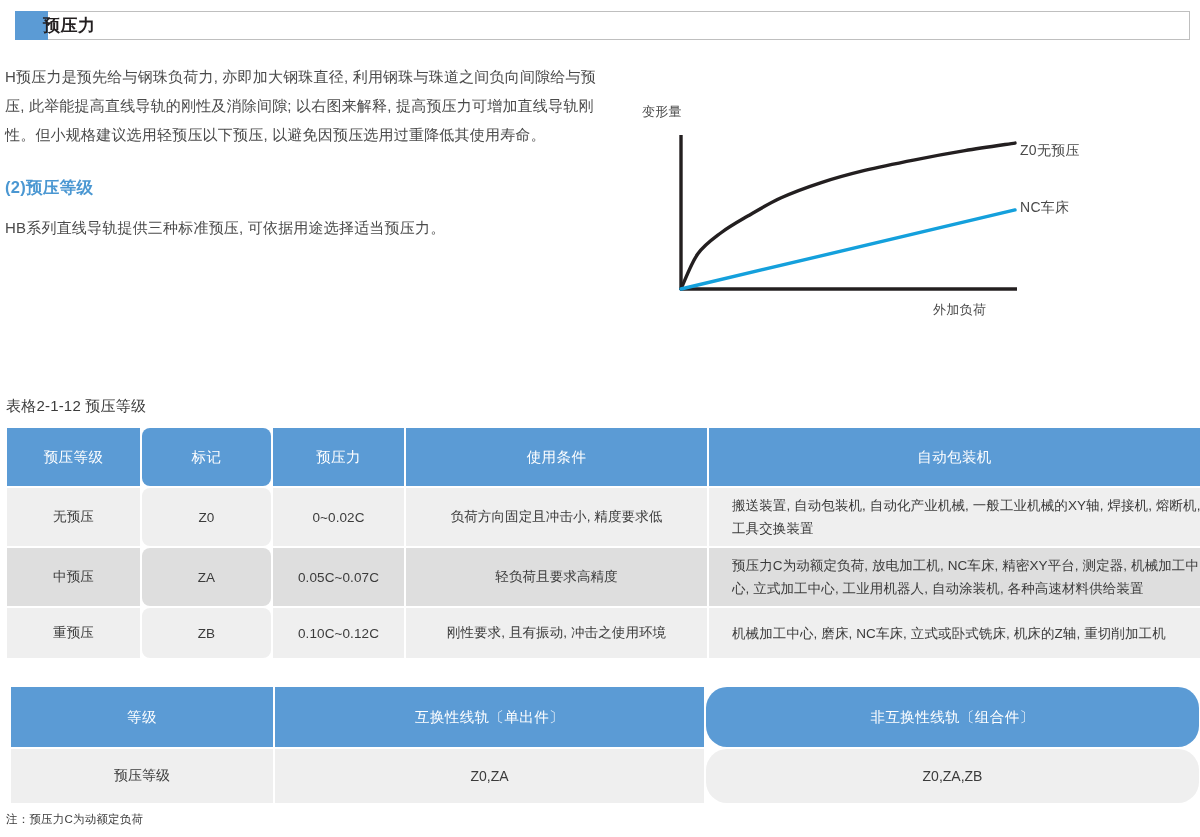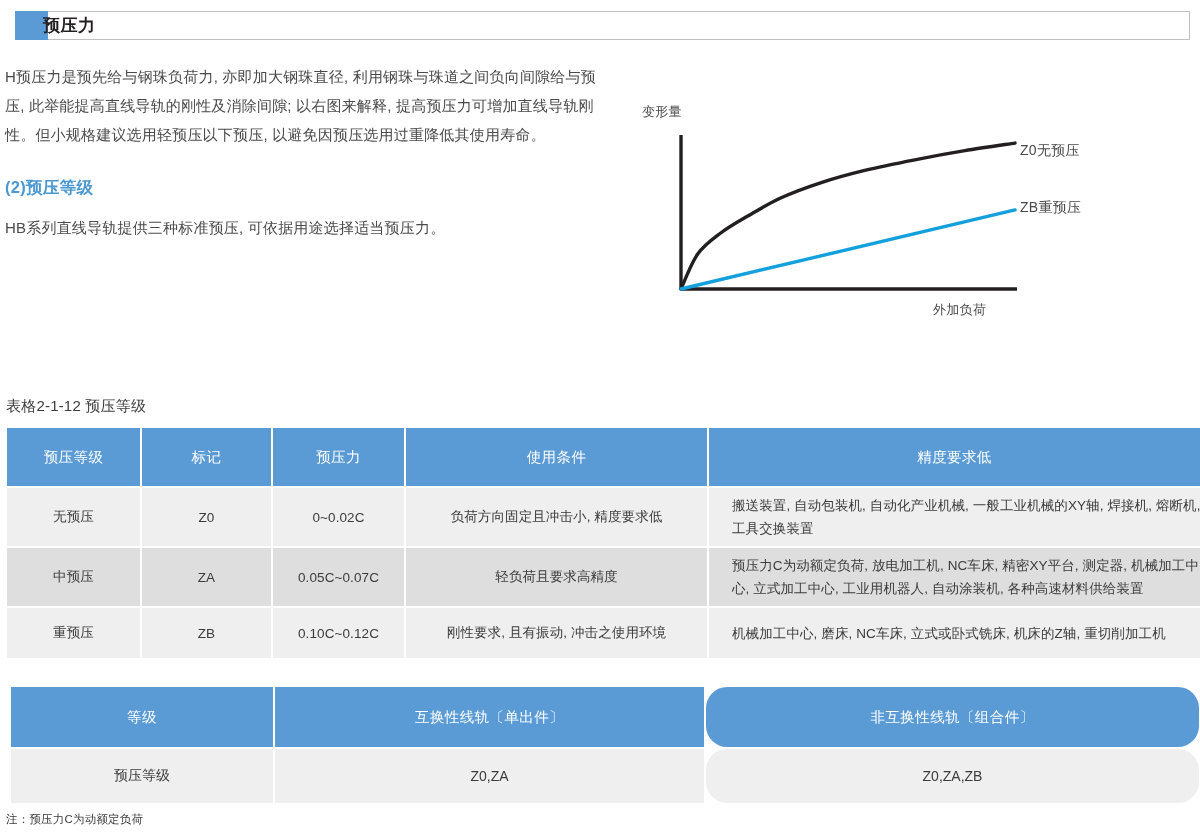--- a/index.html
+++ b/index.html
@@ -120,21 +120,21 @@
   #table1 td {
     font-size: 13.5px;
     color: #3b3b3b;
     vertical-align: middle;
     letter-spacing: 0.1px;
     padding: 6px 0;
   }
   #table1 tr.row-odd td { background: #efefef; }
   #table1 tr.row-even td { background: #dedede; }
   .c-grade   { width: 133px; text-align: center; }
-  .c-mark    { width: 129px; text-align: center; }
+  .c-mark    { width: 129px; text-align: center; border-radius: 8px; }
   .c-force   { width: 131px; text-align: center; }
   .c-cond    { width: 301px; text-align: center; }
   .c-range   { width: 492px; text-align: left; padding-left: 23px !important; line-height: 23px; }
   .r1 { height: 57px; margin-top: 44px; }
   .r2 { height: 58px; }
   .r3 { height: 50px; }
 
   
   #table2 {
     position: absolute;
@@ -197,33 +197,33 @@
 
     <line x1="60" y1="194" x2="397" y2="194" stroke="#231f20" stroke-width="3.4"></line>
 
     <path id="curve-z0" fill="none" stroke="#231f20" stroke-width="3.4" stroke-linecap="round" d="M61.00 194.00 C63.78 188.17,71.02 168.41,77.70 159.04 C84.38 149.67,92.73 144.09,101.08 137.76 C109.43 131.43,117.78 126.87,127.80 121.04 C137.82 115.21,148.95 108.37,161.20 102.80 C173.45 97.23,187.36 92.16,201.28 87.60 C215.20 83.04,229.11 79.24,244.70 75.44 C260.29 71.64,278.10 68.09,294.80 64.80 C311.50 61.51,328.20 58.47,344.90 55.68 C361.60 52.89,386.65 49.35,395.00 48.08"></path>
 
     <path id="curve-zb" fill="none" stroke="#14a0dc" stroke-width="3.4" stroke-linecap="round" d="M61.00 194.00 L395.00 114.96"></path>
   </svg>
   <div class="chart-axis-label" id="ylabel">变形量</div>
   <div class="chart-axis-label" id="xlabel">外加负荷</div>
   <div class="series-label" id="label-z0">Z0无预压</div>
-  <div class="series-label" id="label-zb">ZB重预压</div>
+  <div class="series-label" id="label-zb">NC车床</div>
 </div>
 
 <div id="table1-caption">表格2-1-12  预压等级</div>
 
 <table id="table1">
   <thead>
     <tr>
       <th class="c-grade">预压等级</th>
       <th class="c-mark">标记</th>
       <th class="c-force">预压力</th>
       <th class="c-cond">使用条件</th>
-      <th class="c-range" style="text-align:center;padding-left:0 !important;">精度要求低</th>
+      <th class="c-range" style="text-align:center;padding-left:0 !important;">自动包装机</th>
     </tr>
   </thead>
   <tbody>
     <tr class="row-odd r1">
       <td class="c-grade">无预压</td>
       <td class="c-mark">Z0</td>
       <td class="c-force">0~0.02C</td>
       <td class="c-cond">负荷方向固定且冲击小, 精度要求低</td>
       <td class="c-range">搬送装置, 自动包装机, 自动化产业机械, 一般工业机械的XY轴, 焊接机, 熔断机, 工具交换装置</td>
     </tr>

